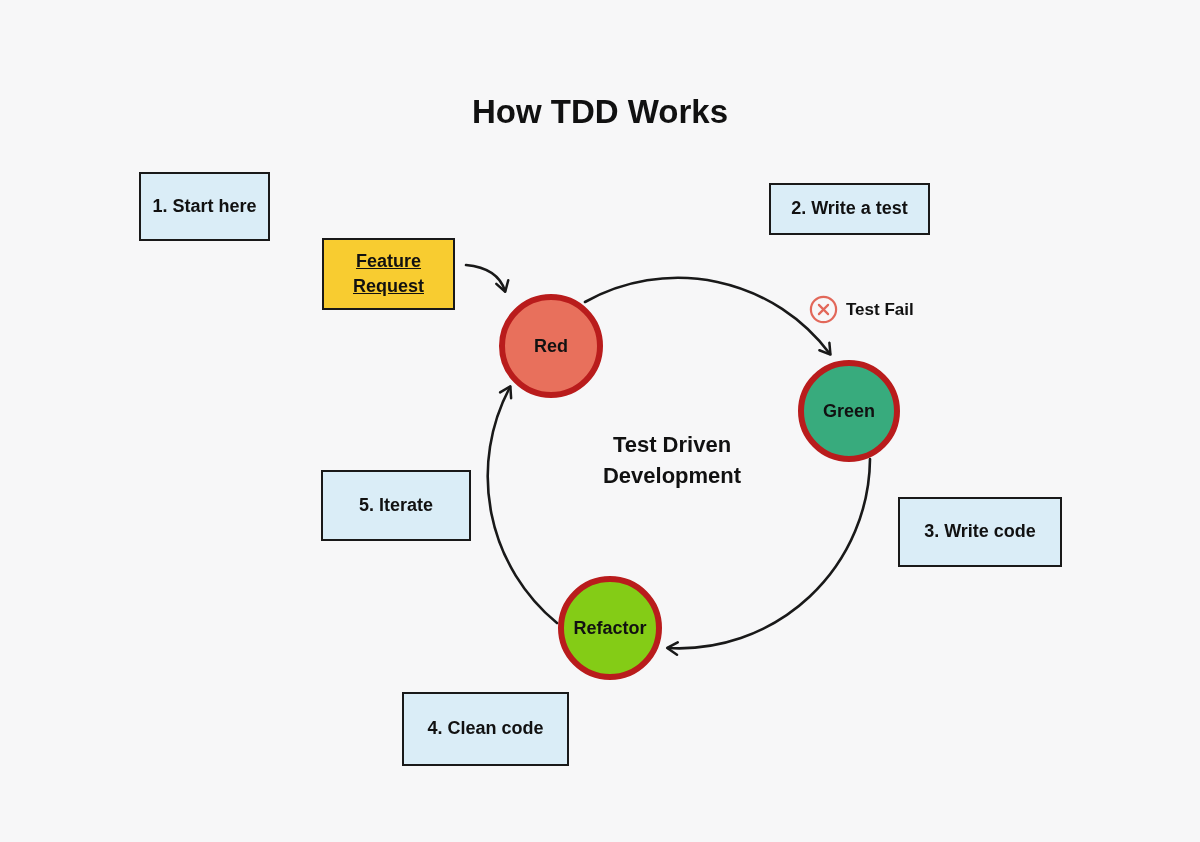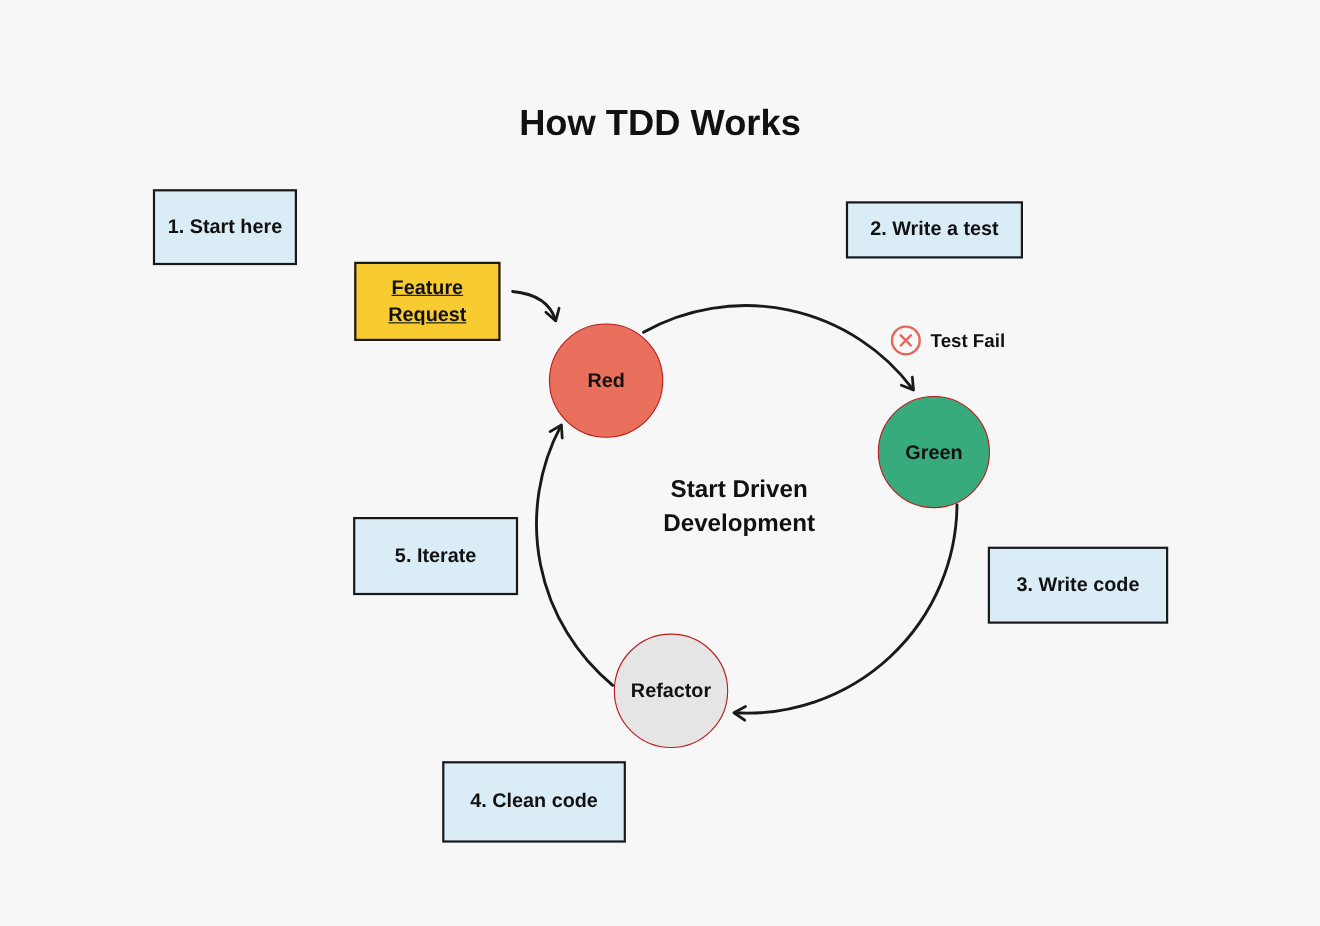--- a/index.html
+++ b/index.html
@@ -15,21 +15,21 @@
          border:2px solid #191919; font-size:18px; font-weight:700; text-align:center;
          line-height:1.4; }
   .step { background:#daedf7; }
   .box-start   { left:139px; top:172px; width:131px; height:69px; }
   .box-test    { left:769px; top:183px; width:161px; height:52px; }
   .box-code    { left:898px; top:497px; width:164px; height:70px; }
   .box-clean   { left:402px; top:692px; width:167px; height:74px; }
   .box-iterate { left:321px; top:470px; width:150px; height:71px; }
   .box-feature { left:322px; top:238px; width:133px; height:72px; background:#f8cc30; padding:0 12px;text-decoration:underline; }
 
-  .node { position:absolute; border-radius:50%; border:1px solid #b91c1c;
+  .node { position:absolute; border-radius:50%; border:6px solid #b91c1c;
           display:flex; align-items:center; justify-content:center;
           font-size:18px; font-weight:700; }
   .node-red      { left:499px; top:294px; width:104px; height:104px; background:#e8705c; }
   .node-green    { left:798px; top:360px; width:102px; height:102px; background:#38ab7d; }
   .node-refactor { left:558px; top:576px; width:104px; height:104px; background:#41aede; }
 
   .center-label { position:absolute; left:552px; top:429px; width:240px; text-align:center;
                   font-size:22px; font-weight:700; line-height:1.42; }
 
   .anno { position:absolute; display:flex; align-items:center; gap:8px;
@@ -62,23 +62,23 @@
   <div class="box step box-start" style="background-color: rgb(218, 237, 247);">1. Start here</div>
   <div class="box step box-test" style="background-color: rgb(218, 237, 247);">2. Write a test</div>
   <div class="box step box-code" style="background-color: rgb(218, 237, 247);">3. Write code</div>
   <div class="box step box-clean" style="background-color: rgb(218, 237, 247);">4. Clean code</div>
   <div class="box step box-iterate" style="background-color: rgb(218, 237, 247);">5. Iterate</div>
 
   <div class="box box-feature" style="background-color: rgb(248, 204, 48);">Feature Request</div>
 
   <div class="node node-red" style="background-color: rgb(232, 112, 92);">Red</div>
   <div class="node node-green" style="background-color: rgb(56, 171, 125);">Green</div>
-  <div class="node node-refactor" style="background-color: #e5e5e5;">Refactor</div>
+  <div class="node node-refactor" style="background-color: #84cc16;">Refactor</div>
 
-  <div class="center-label">Start Driven Development</div>
+  <div class="center-label">Test Driven Development</div>
 
   <div class="anno anno-fail">
     <svg width="29" height="29" viewBox="0 0 29 29">
       <g fill="none" stroke="#e2685a" stroke-width="2.2" stroke-linecap="round">
         <circle cx="14.5" cy="14.5" r="12.6"></circle>
         <path d="M 9.9 9.9 L 19.1 19.1 M 19.1 9.9 L 9.9 19.1"></path>
       </g>
     </svg>
     <span>Test Fail</span>
   </div>

